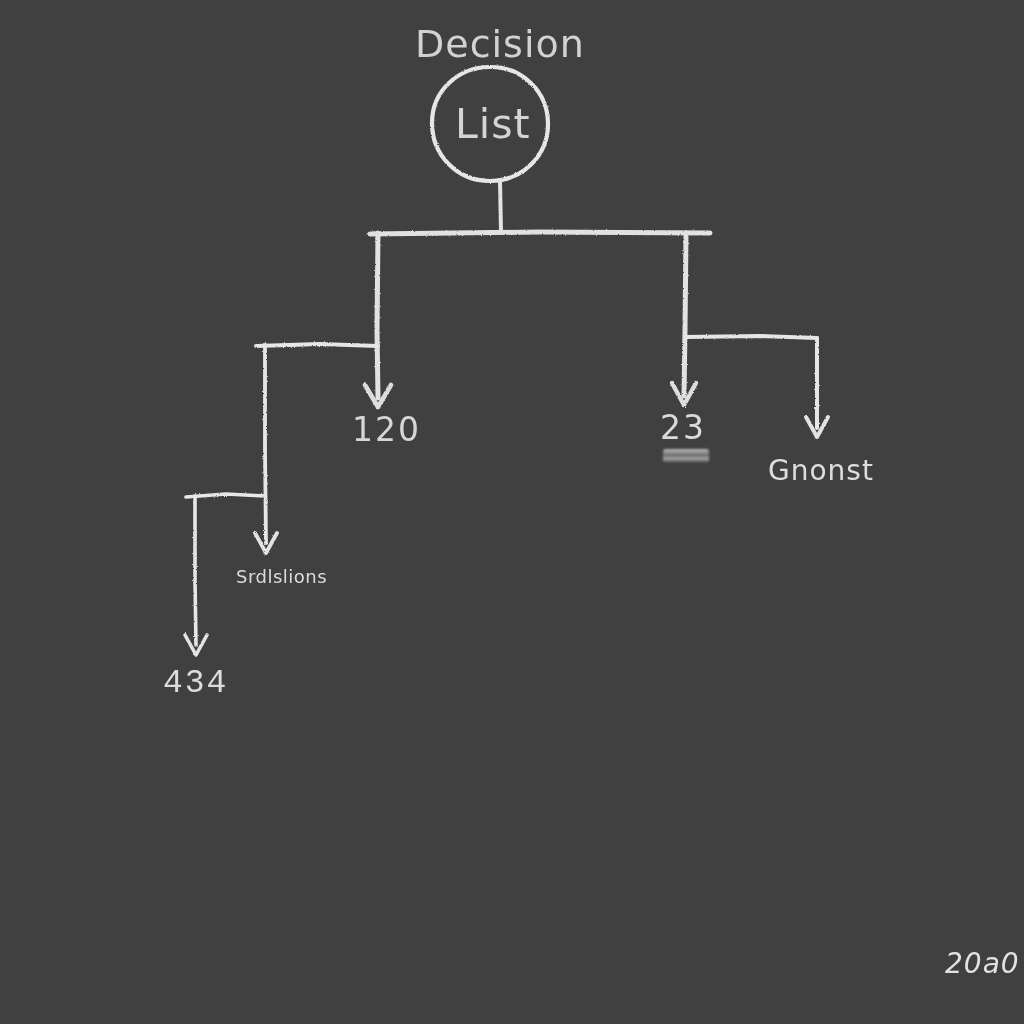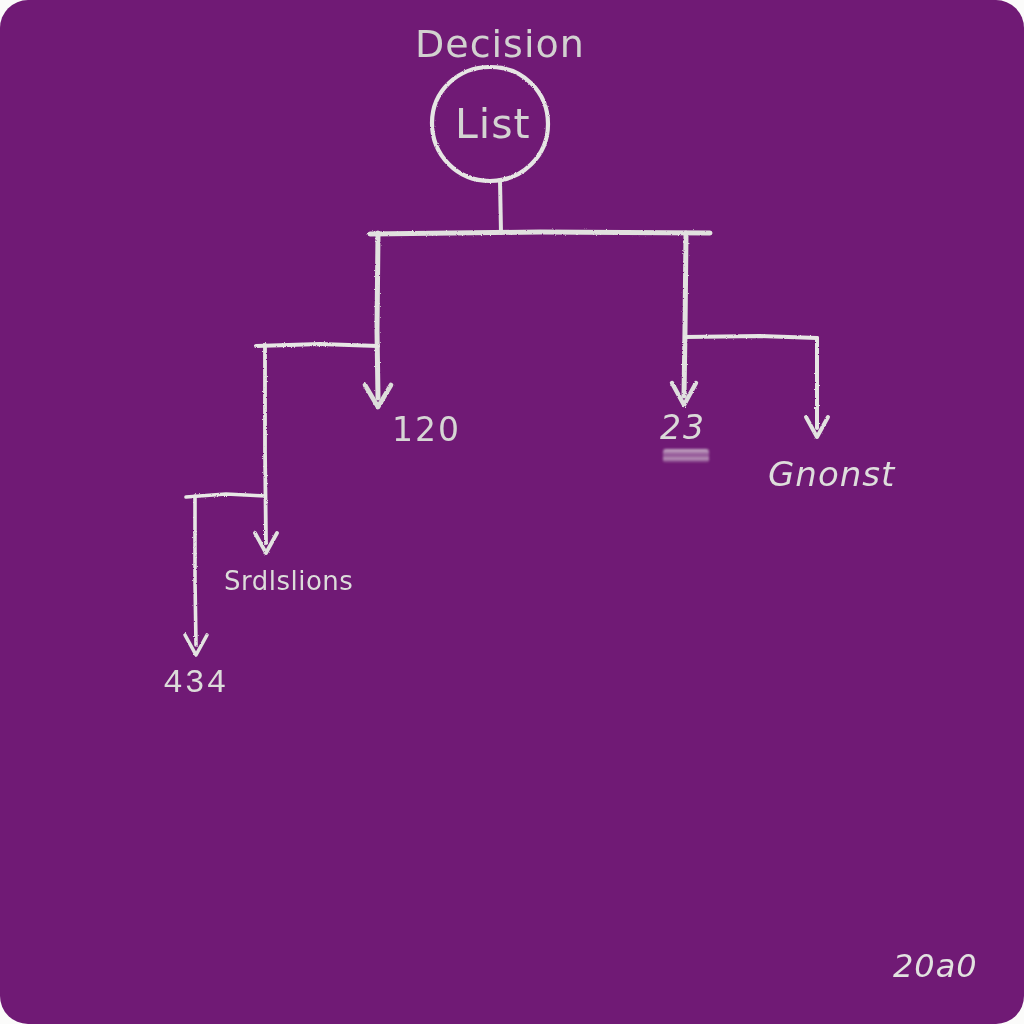--- a/index.html
+++ b/index.html
@@ -11,22 +11,21 @@
     width: 1024px;
     height: 1024px;
     background: #fbfbfa;
     font-family: "DejaVu Sans", sans-serif;
     overflow: hidden;
   }
   #canvas {
     position: relative;
     width: 1024px;
     height: 1024px;
-    background: #701a75;
-    border-radius: 28px;
+    background: #404040;
   }
   #sketch {
     position: absolute;
     top: 0;
     left: 0;
     width: 1024px;
     height: 1024px;
   }
   .lbl {
     position: absolute;
@@ -49,58 +48,55 @@
     font-size: 41px;
     color: #d4d4d2;
     letter-spacing: 1px;
   }
   .lbl-120 {
     left: 352px;
     top: 410px;
     font-size: 33px;
     color: #d6d6d4;
     letter-spacing: 2px;
-    margin-left: 40px;
   }
   .lbl-23 {
     left: 660px;
     top: 408px;
     font-size: 33px;
     color: #dadad8;
     letter-spacing: 2px;
-    font-style: italic;
   }
   .lbl-gnonst {
     left: 768px;
     top: 454px;
-    font-size: 34px;
+    font-size: 28px;
     color: #dededc;
     letter-spacing: 1px;
-    font-style: italic;
   }
   .lbl-srdl {
-    left: 224px;
+    left: 236px;
     top: 566px;
-    font-size: 26px;
+    font-size: 18px;
     color: #dcdcda;
     letter-spacing: 0.5px;
     text-align: right;
   }
   .lbl-434 {
     left: 163px;
     top: 665px;
     font-size: 33px;
     color: #dcdcda;
     letter-spacing: 2px;
     font-family: Liberation Mono, monospace;
   }
   .lbl-sign {
-    left: 893px;
+    left: 945px;
     top: 947px;
-    font-size: 32px;
+    font-size: 28px;
     color: #e2e2e0;
     font-style: italic;
     letter-spacing: 1px;
   }
   .smudge {
     position: absolute;
     left: 663px;
     top: 449px;
     width: 46px;
     height: 14px;

